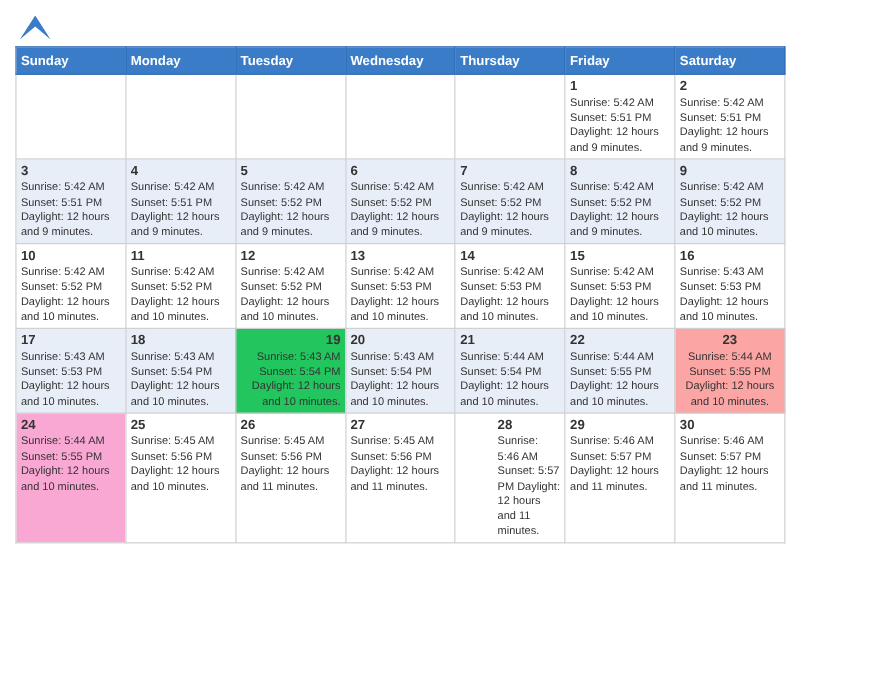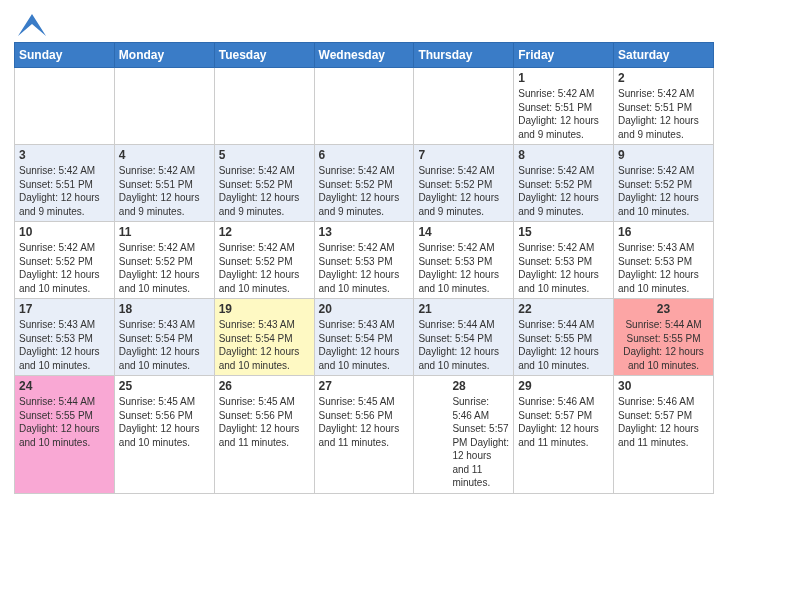--- a/index.html
+++ b/index.html
@@ -245,21 +245,21 @@
             <div class="day-info">Sunrise: 5:43 AM
 Sunset: 5:53 PM
 Daylight: 12 hours and 10 minutes.</div>
           </td>
           <td style="background: rgb(232, 238, 248);">
             <span class="day-number">18</span>
             <div class="day-info">Sunrise: 5:43 AM
 Sunset: 5:54 PM
 Daylight: 12 hours and 10 minutes.</div>
           </td>
-          <td style="background: #fef9c3;">
+          <td style="background: #22c55e; text-align: right;">
             <span class="day-number">19</span>
             <div class="day-info">Sunrise: 5:43 AM
 Sunset: 5:54 PM
 Daylight: 12 hours and 10 minutes.</div>
           </td>
           <td style="background: rgb(232, 238, 248);">
             <span class="day-number">20</span>
             <div class="day-info">Sunrise: 5:43 AM
 Sunset: 5:54 PM
 Daylight: 12 hours and 10 minutes.</div>

